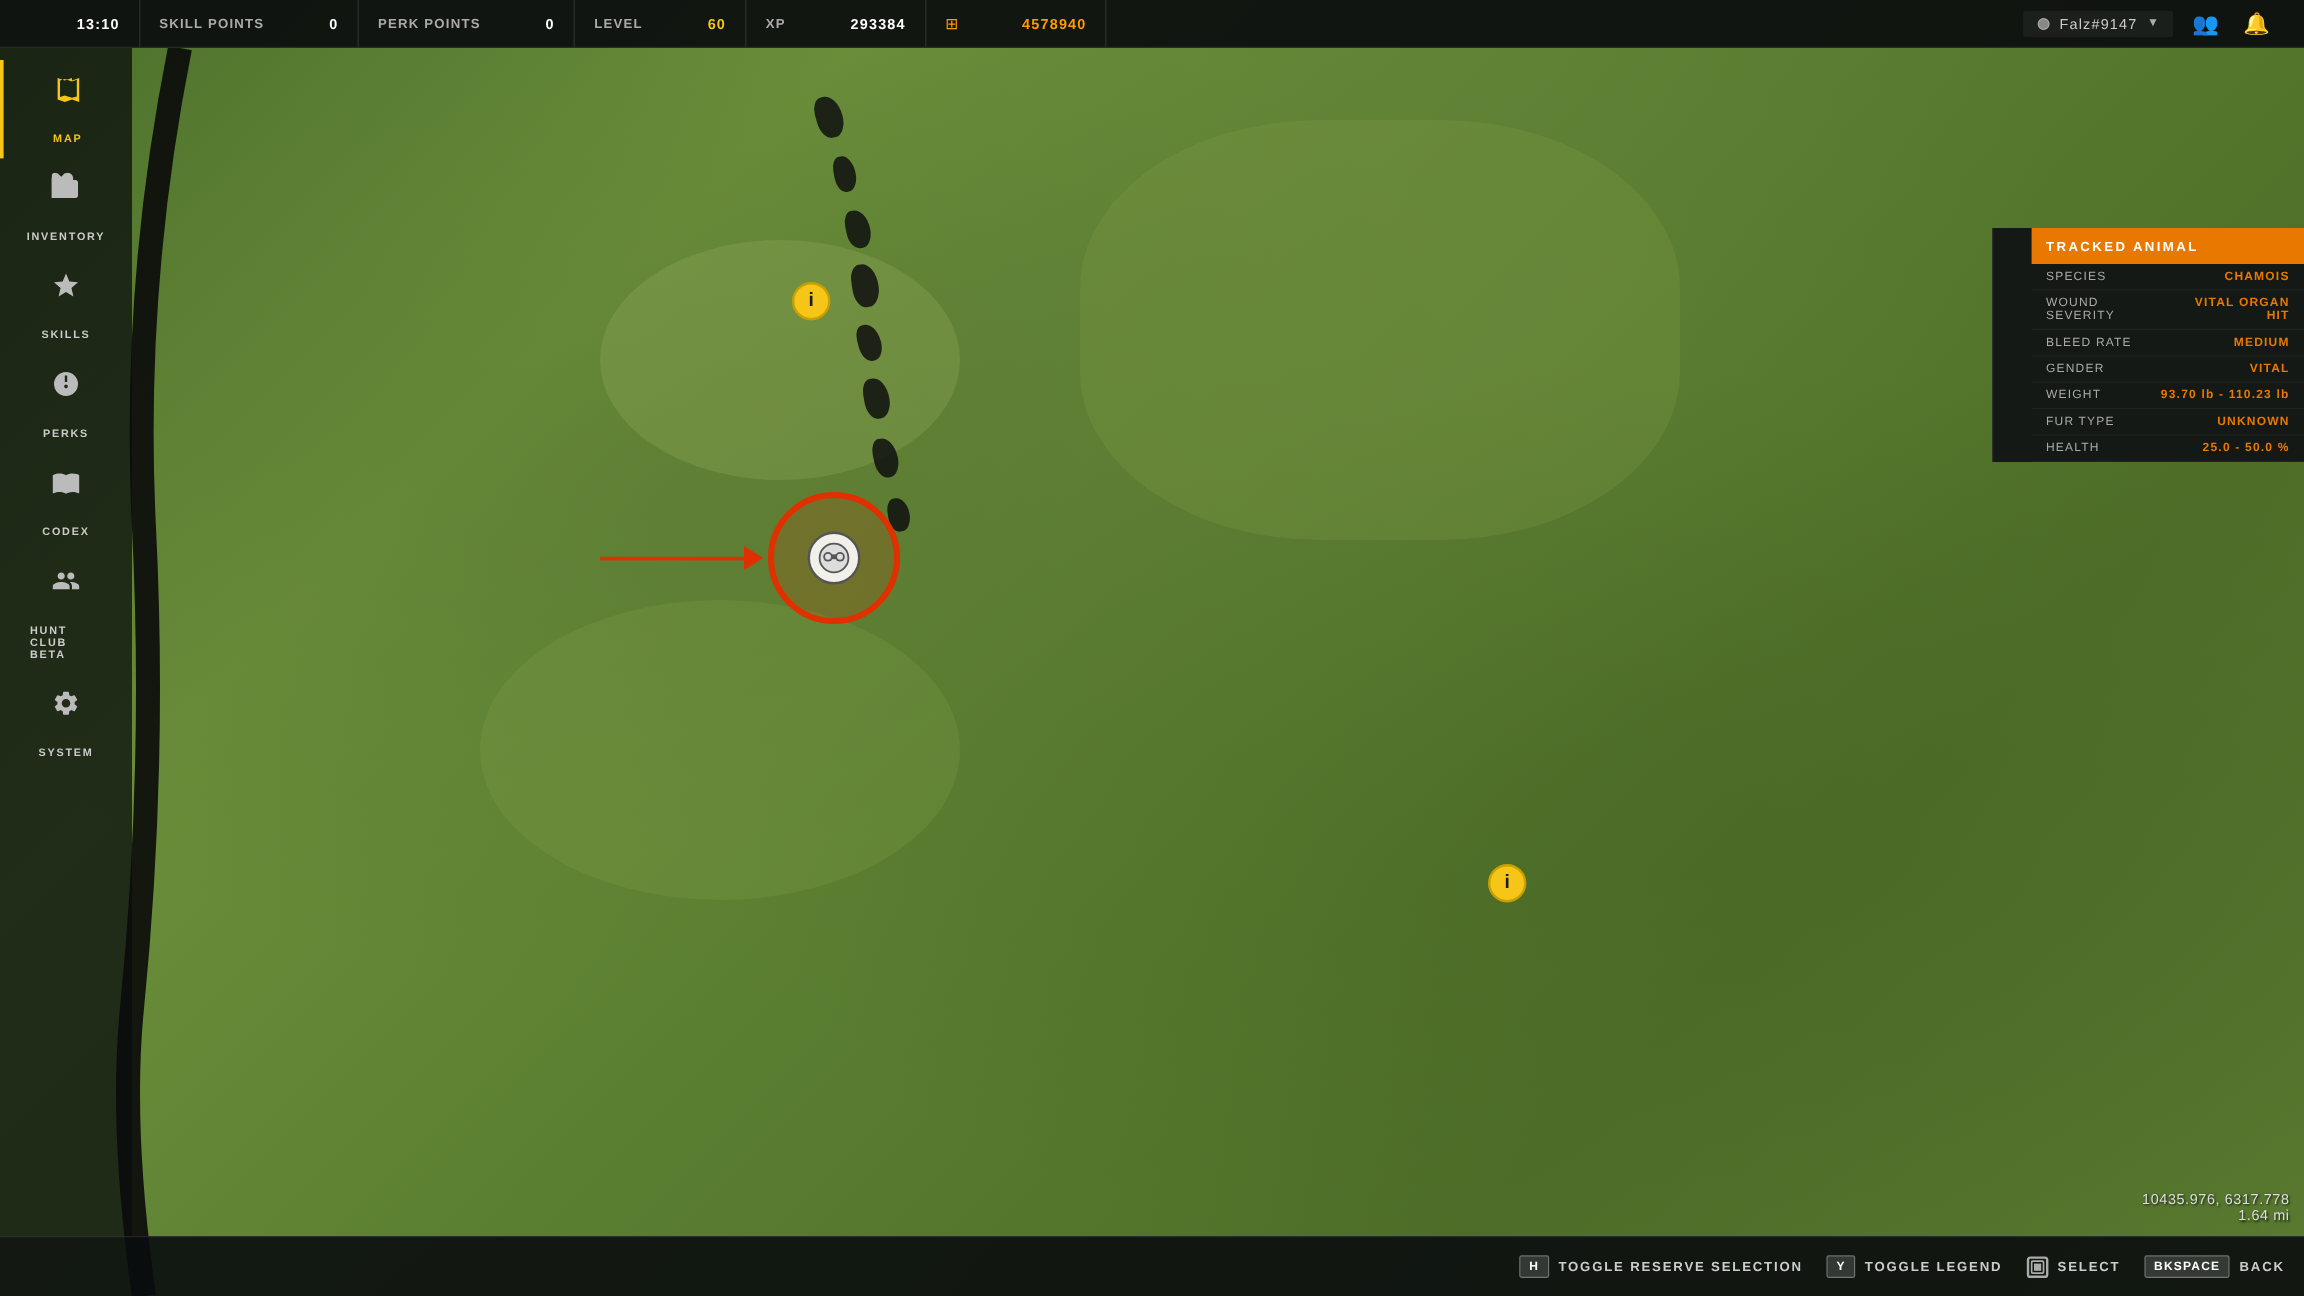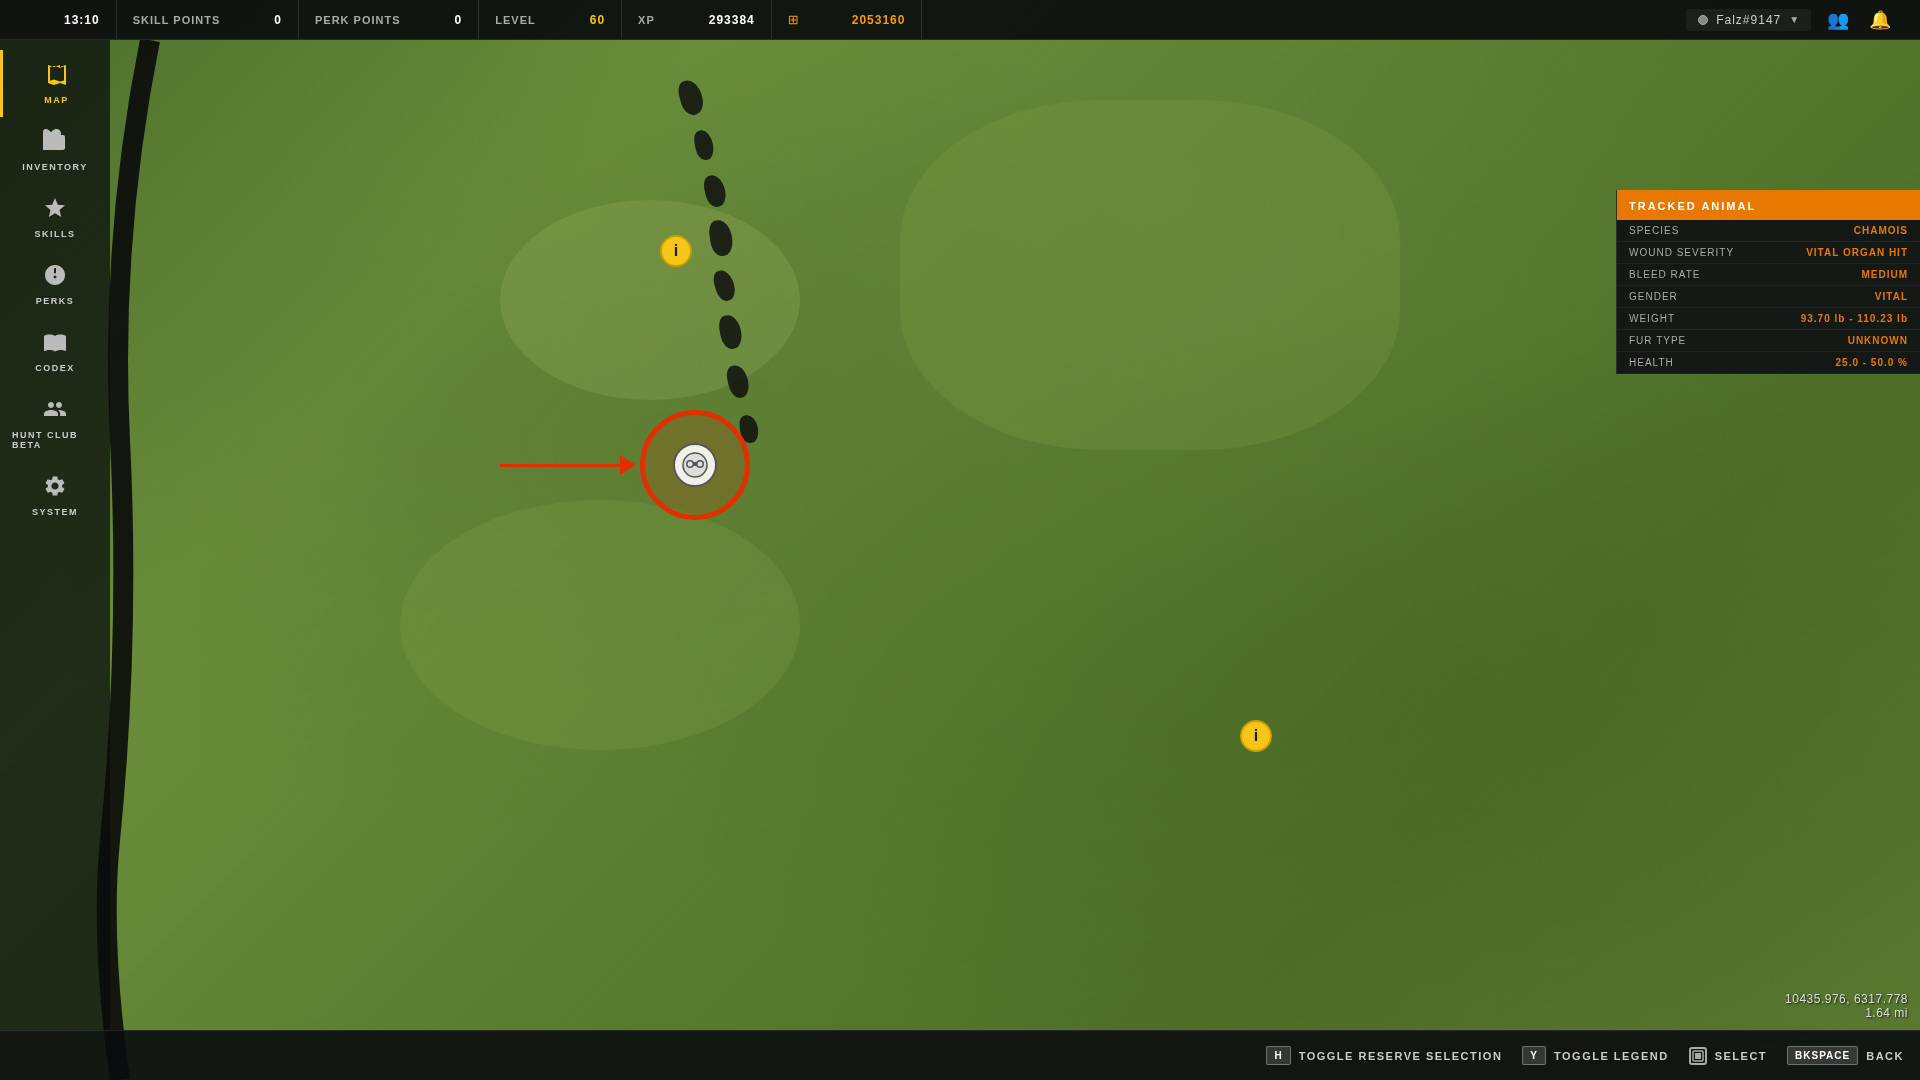--- a/index.html
+++ b/index.html
@@ -142,23 +142,23 @@
       display: flex;
       flex-direction: column;
       padding-top: 10px;
       z-index: 50;
     }
 
     .sidebar-item {
       display: flex;
       flex-direction: column;
       align-items: center;
-      padding: 12px 12px;
+      padding: 12px 25px;
       cursor: pointer;
-      gap: 3px;
+      gap: 18px;
       transition: background 0.1s;
     }
 
     .sidebar-item.active {
       border-left: 3px solid #f5c518;
     }
 
     .sidebar-item .icon-glyph {
       font-size: 22px;
       color: #ccc;
@@ -175,24 +175,25 @@
     .sidebar-item.active .item-label,
     .sidebar-item.active .icon-glyph {
       color: #f5c518;
     }
 
     
     #tracked-panel {
       position: absolute;
       top: 190px;
       right: 0;
-      width: 304px;
+      width: 260px;
       background: rgba(15,17,20,0.92);
       border-left: 1px solid rgba(255,255,255,0.1);
       z-index: 50;
+      padding-left: 32px;
     }
 
     #tracked-panel-header {
       background: #e87800;
       padding: 6px 12px;
     }
 
     #tracked-panel-header span {
       color: #fff;
       font-size: 11px;
@@ -461,21 +462,21 @@
   <div class="top-bar-section">
     <span class="top-bar-label">LEVEL</span>
     <span class="top-bar-value value-yellow">60</span>
   </div>
   <div class="top-bar-section">
     <span class="top-bar-label">XP</span>
     <span class="top-bar-value value-white">293384</span>
   </div>
   <div class="top-bar-section">
     <span class="currency-icon" style="font-size:13px;color:#ff9900;margin-right:5px;">⊞</span>
-    <span class="top-bar-value value-orange">2053160</span>
+    <span class="top-bar-value value-orange">4578940</span>
   </div>
 
   <div id="top-bar-right">
     <div class="player-name-section">
       <div class="player-dot"></div>
       <span class="player-name">Falz#9147</span>
       <span class="chevron-icon">▼</span>
     </div>
     <span class="top-icon-btn">👥</span>
     <span class="top-icon-btn">🔔</span>

